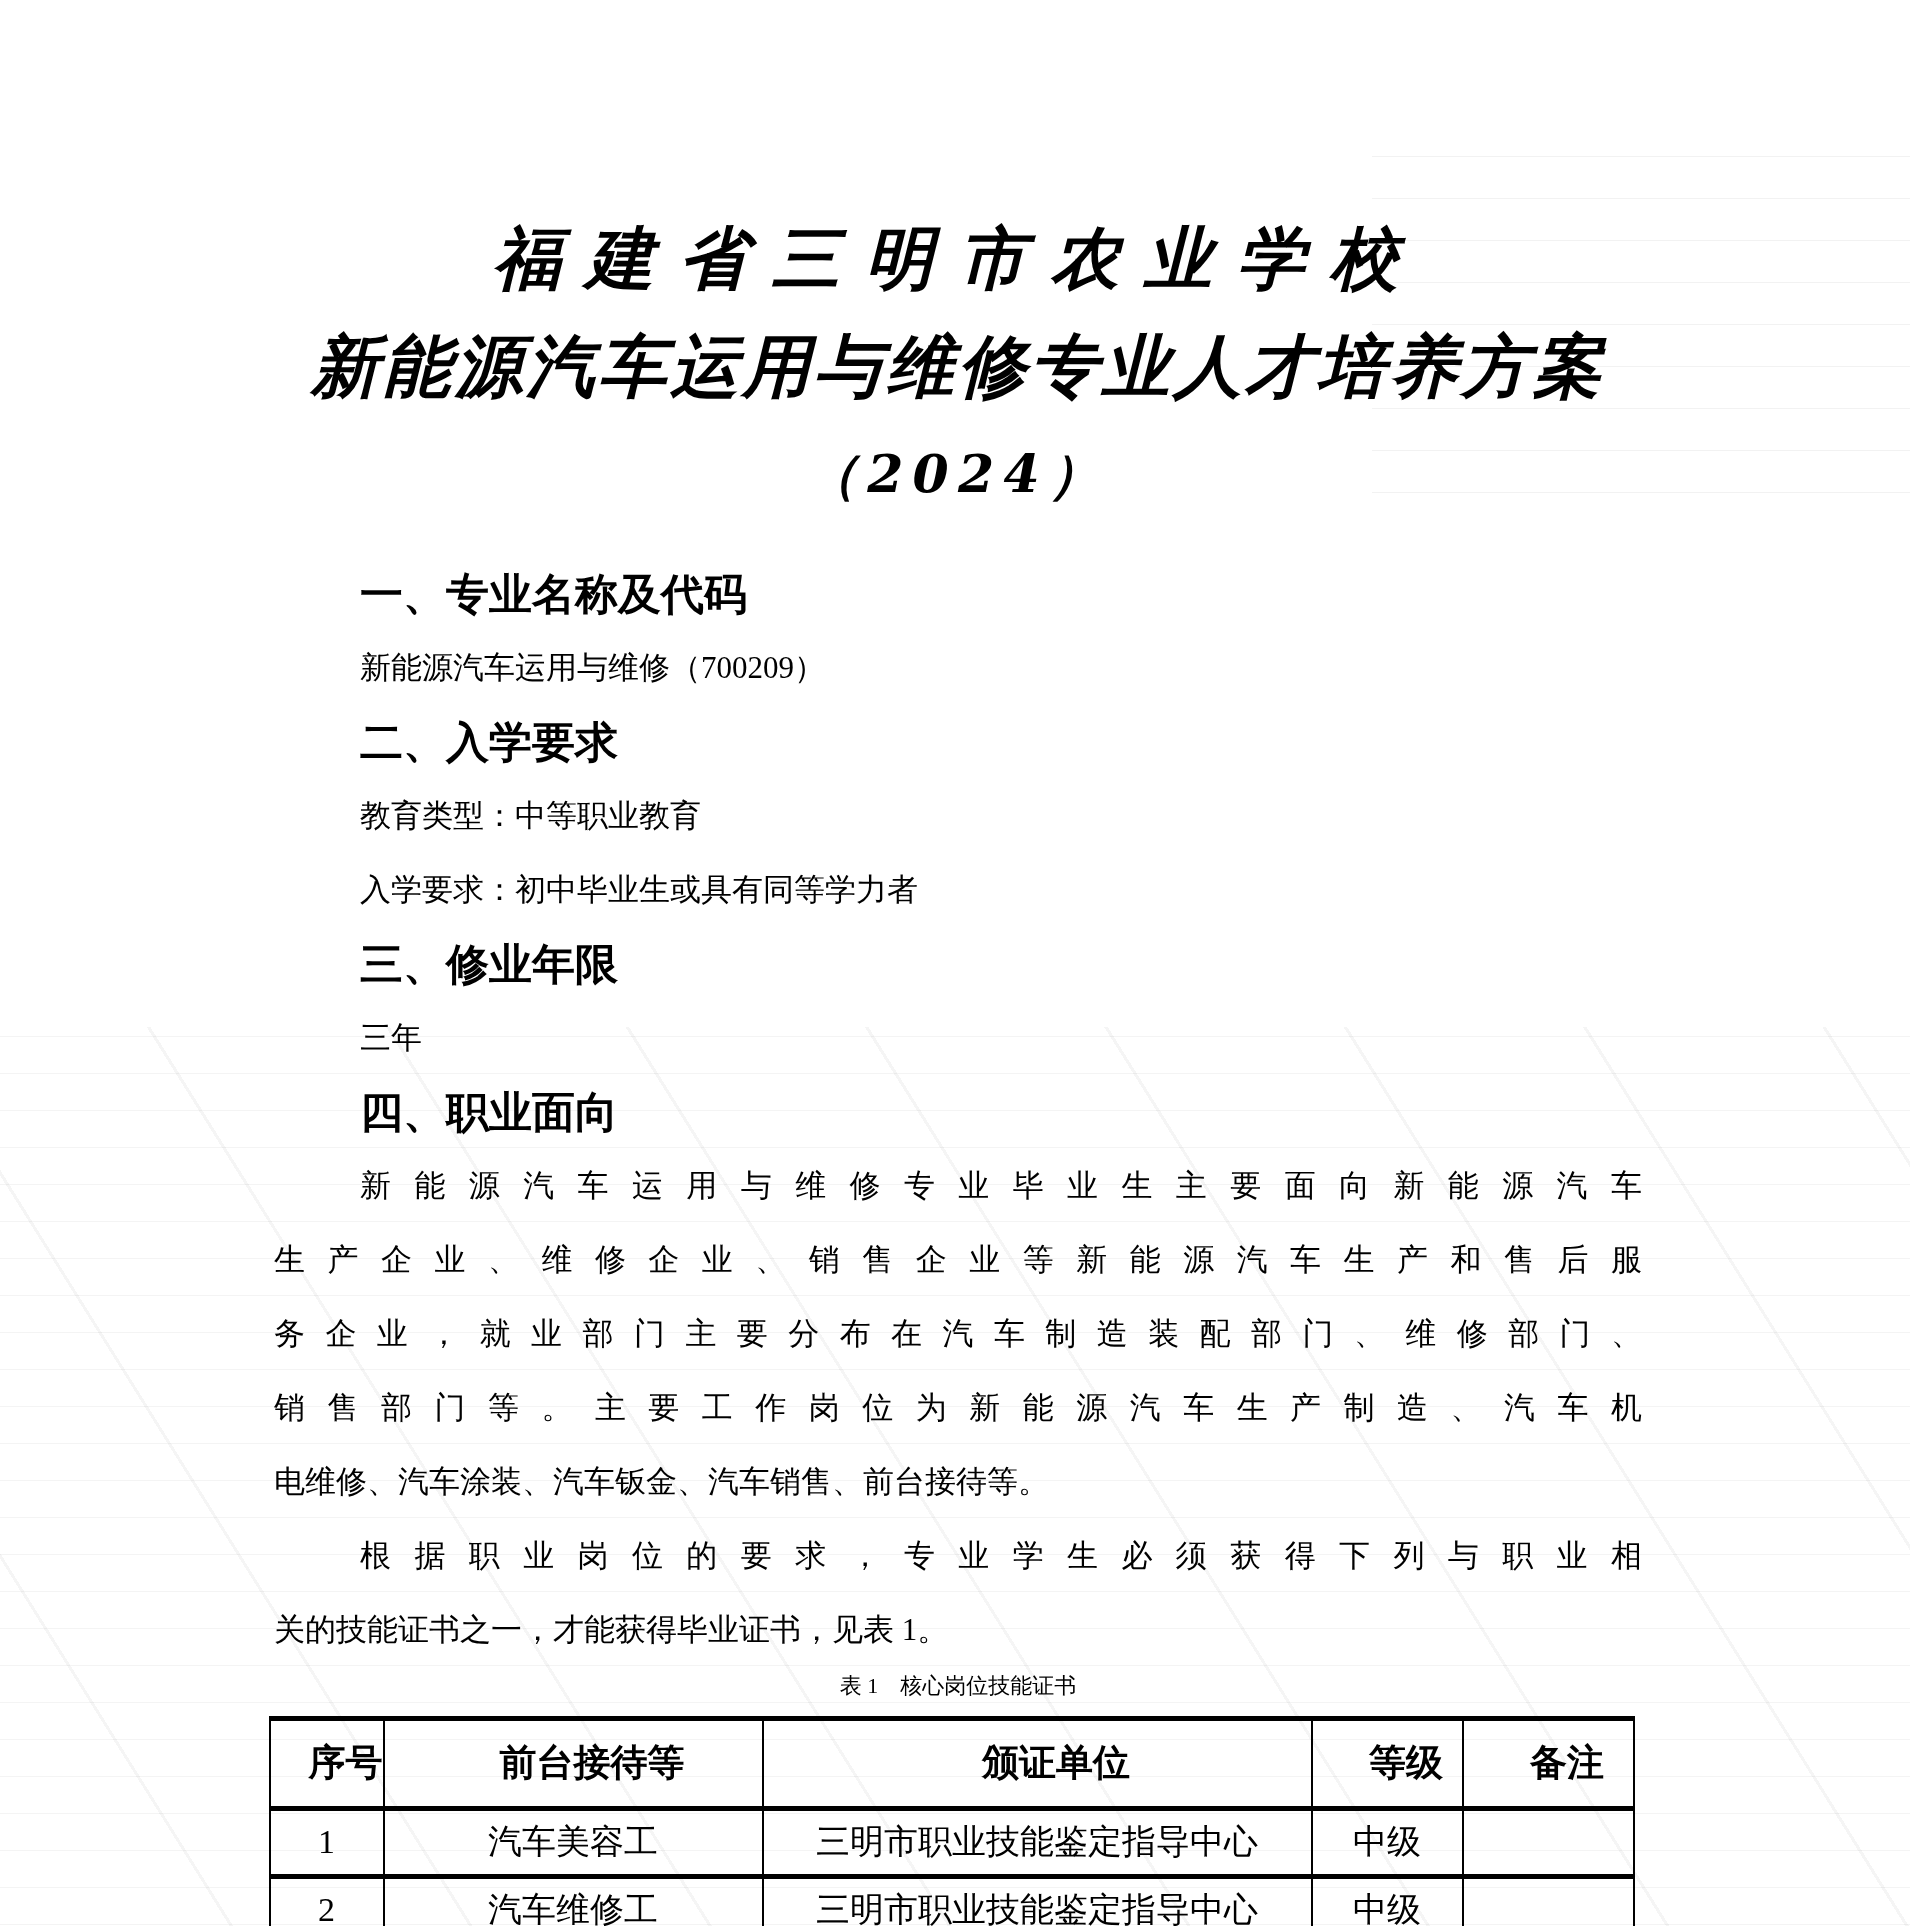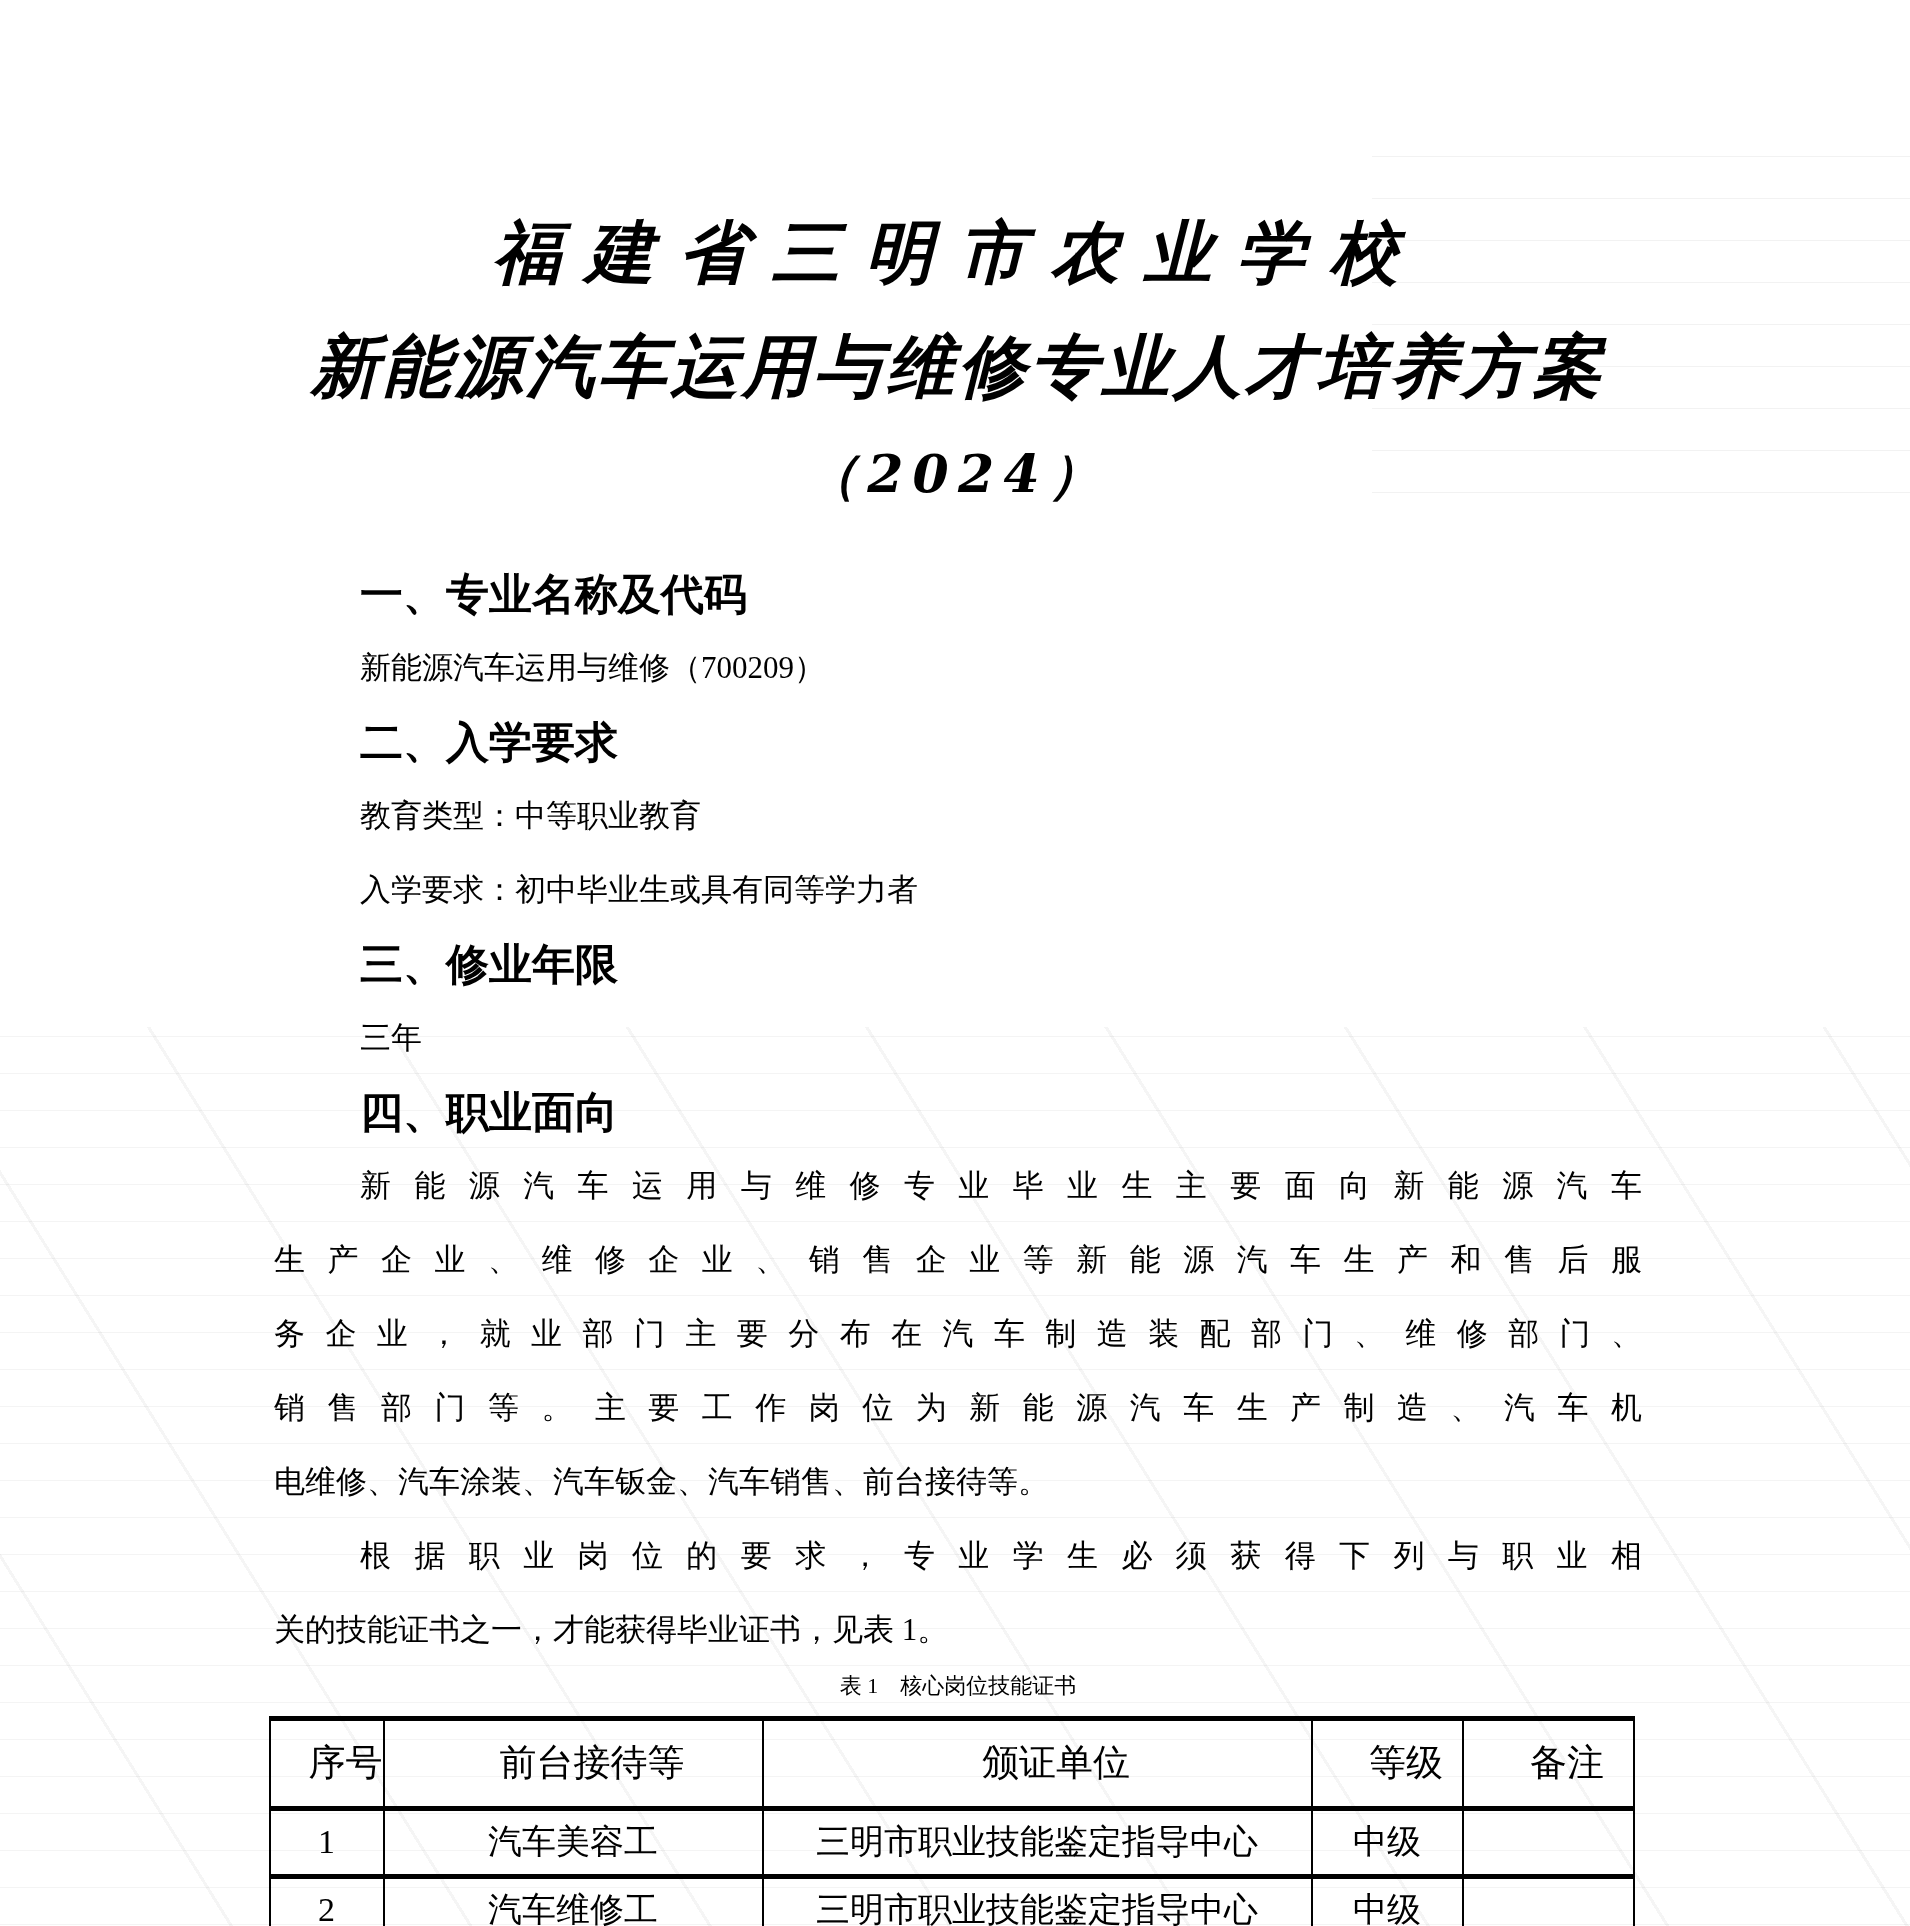--- a/index.html
+++ b/index.html
@@ -46,21 +46,21 @@
   }
   .title-line {
     font-family: "DejaVu Serif", serif;
     font-style: italic;
     font-weight: 700;
     font-size: 68px;
     line-height: 108px;
     height: 108px;
     white-space: nowrap;
   }
-  .title-line.l1 { letter-spacing: 25px; font-family: Liberation Mono, monospace; }
+  .title-line.l1 { letter-spacing: 25px; }
   .title-line.l2 { letter-spacing: 3.9px; }
   .title-line.l3 { font-size: 52px; letter-spacing: 9.2px; }
 
   .line {
     font-size: 31px;
     line-height: 74px;
     height: 74px;
   }
   .first-after-title { margin-top: 29px; }
   .heading {
@@ -89,21 +89,21 @@
     border-top-width: 5.4px;
     border-bottom-width: 5.4px;
     text-align: center;
     vertical-align: middle;
     padding: 0;
     overflow: hidden;
   }
   table.cert th {
     height: 85px;
     font-family: "Liberation Sans", sans-serif;
-    font-weight: 400;
+    font-weight: 700;
     font-size: 37px;
     padding-left: 38px;
   }
   table.cert td {
     height: 63px;
     font-size: 34px;
     font-weight: 400;
   }
 </style>
 </head>

